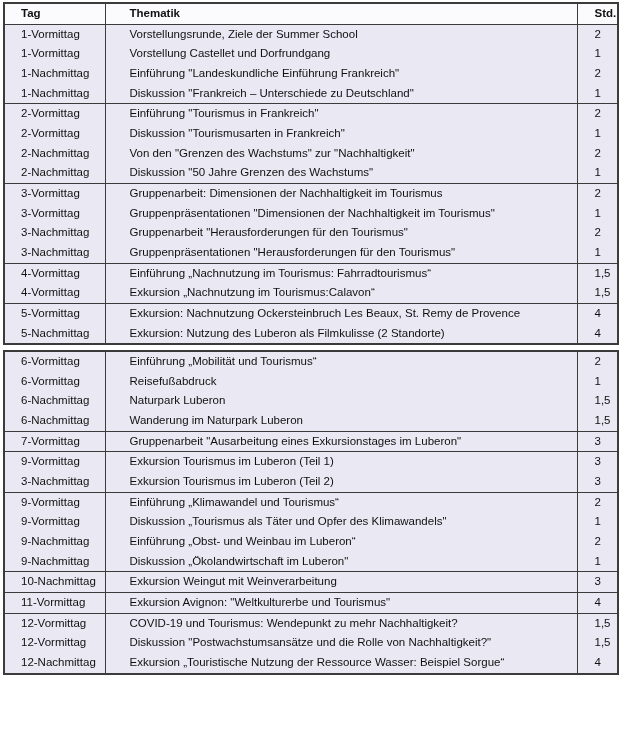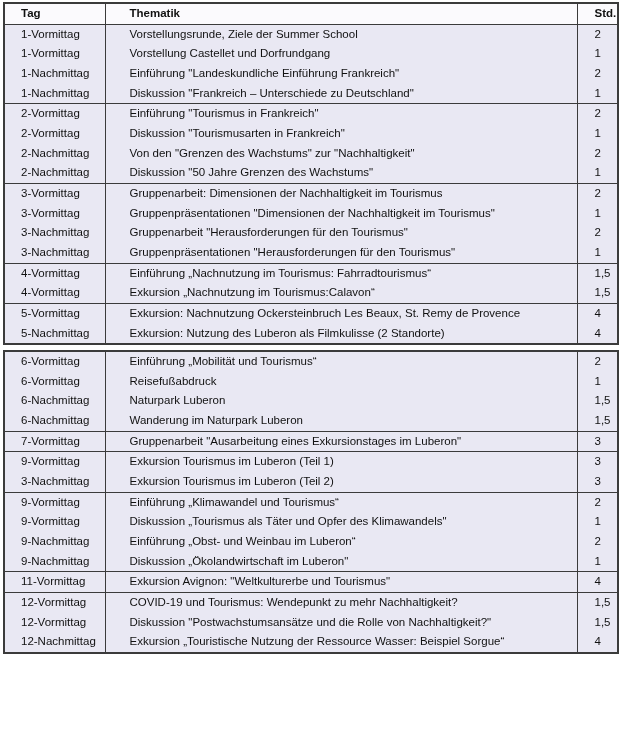--- a/index.html
+++ b/index.html
@@ -236,20 +236,25 @@
           <td class="cell-them">Einführung „Obst- und Weinbau im Luberon“</td>
           <td class="cell-std">2</td>
         </tr>
         <tr>
           <td class="cell-tag">9-Nachmittag</td>
           <td class="cell-them">Diskussion „Ökolandwirtschaft im Luberon"</td>
           <td class="cell-std">1</td>
         </tr>
       </tbody>
       <tbody>
+        <tr>
+          <td class="cell-tag">10-Nachmittag</td>
+          <td class="cell-them">Exkursion Weingut mit Weinverarbeitung</td>
+          <td class="cell-std">3</td>
+        </tr>
       </tbody>
       <tbody>
         <tr>
           <td class="cell-tag">11-Vormittag</td>
           <td class="cell-them">Exkursion Avignon: "Weltkulturerbe und Tourismus"</td>
           <td class="cell-std">4</td>
         </tr>
       </tbody>
       <tbody>
         <tr>

